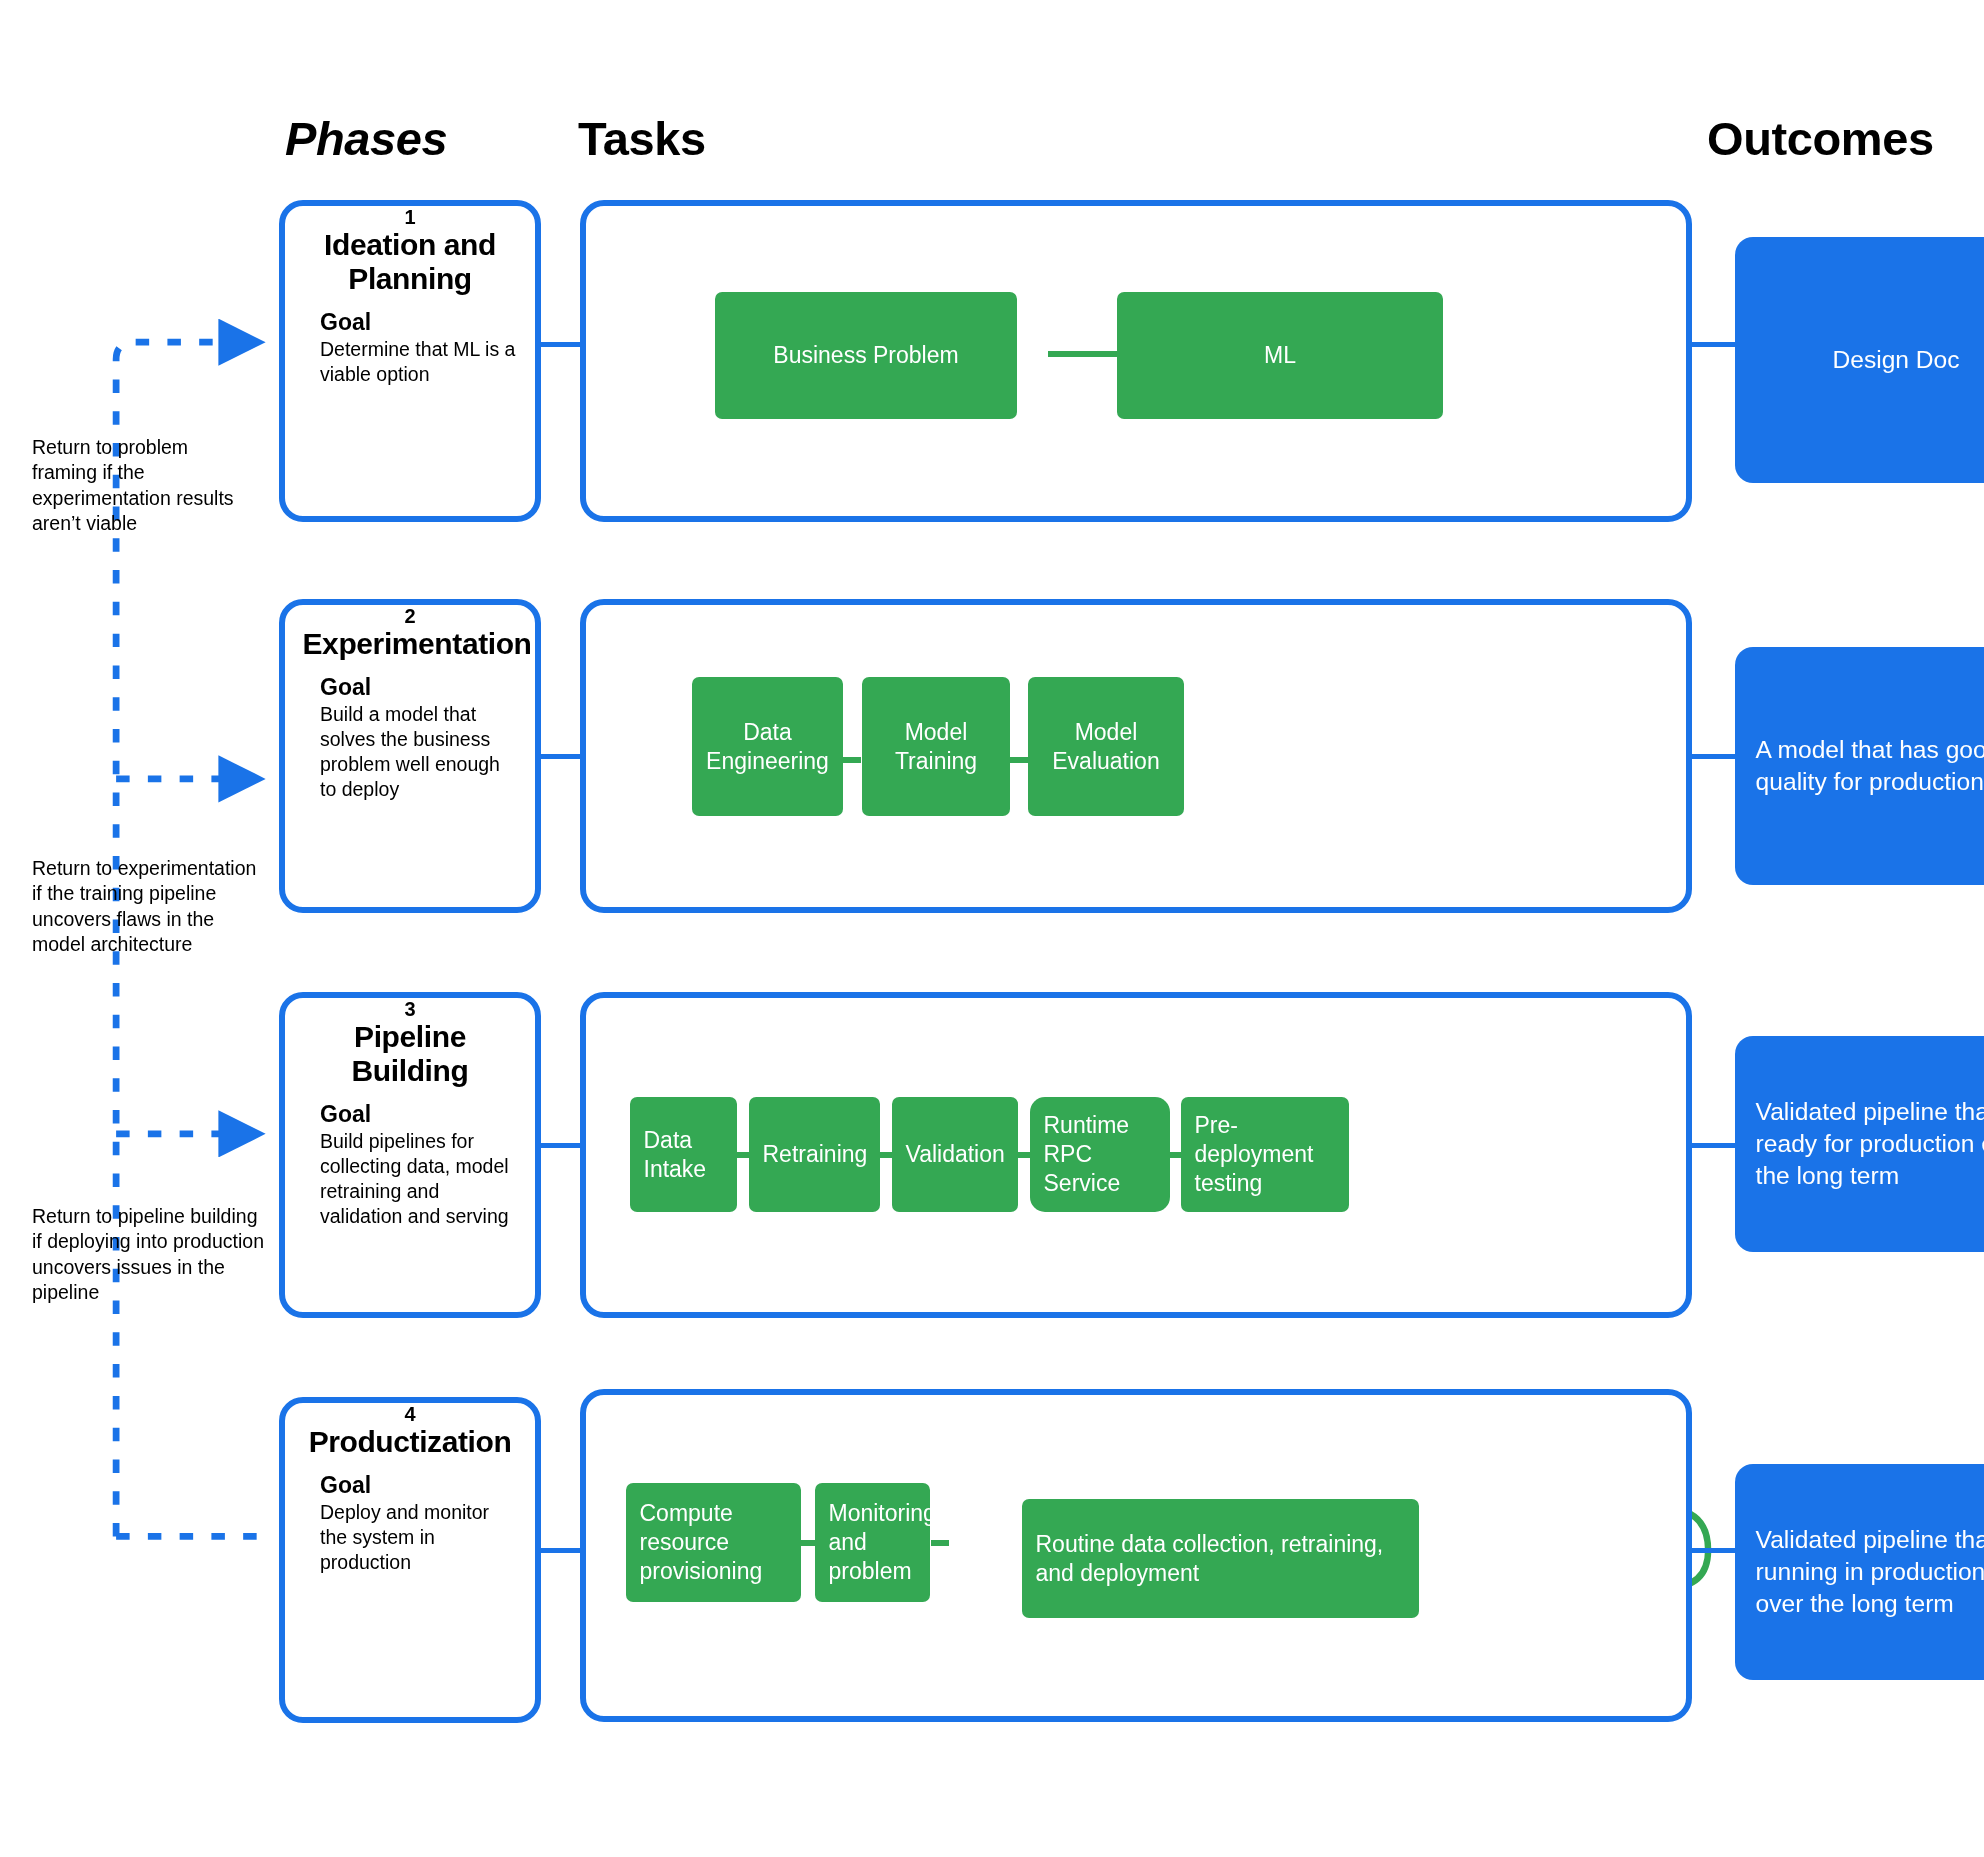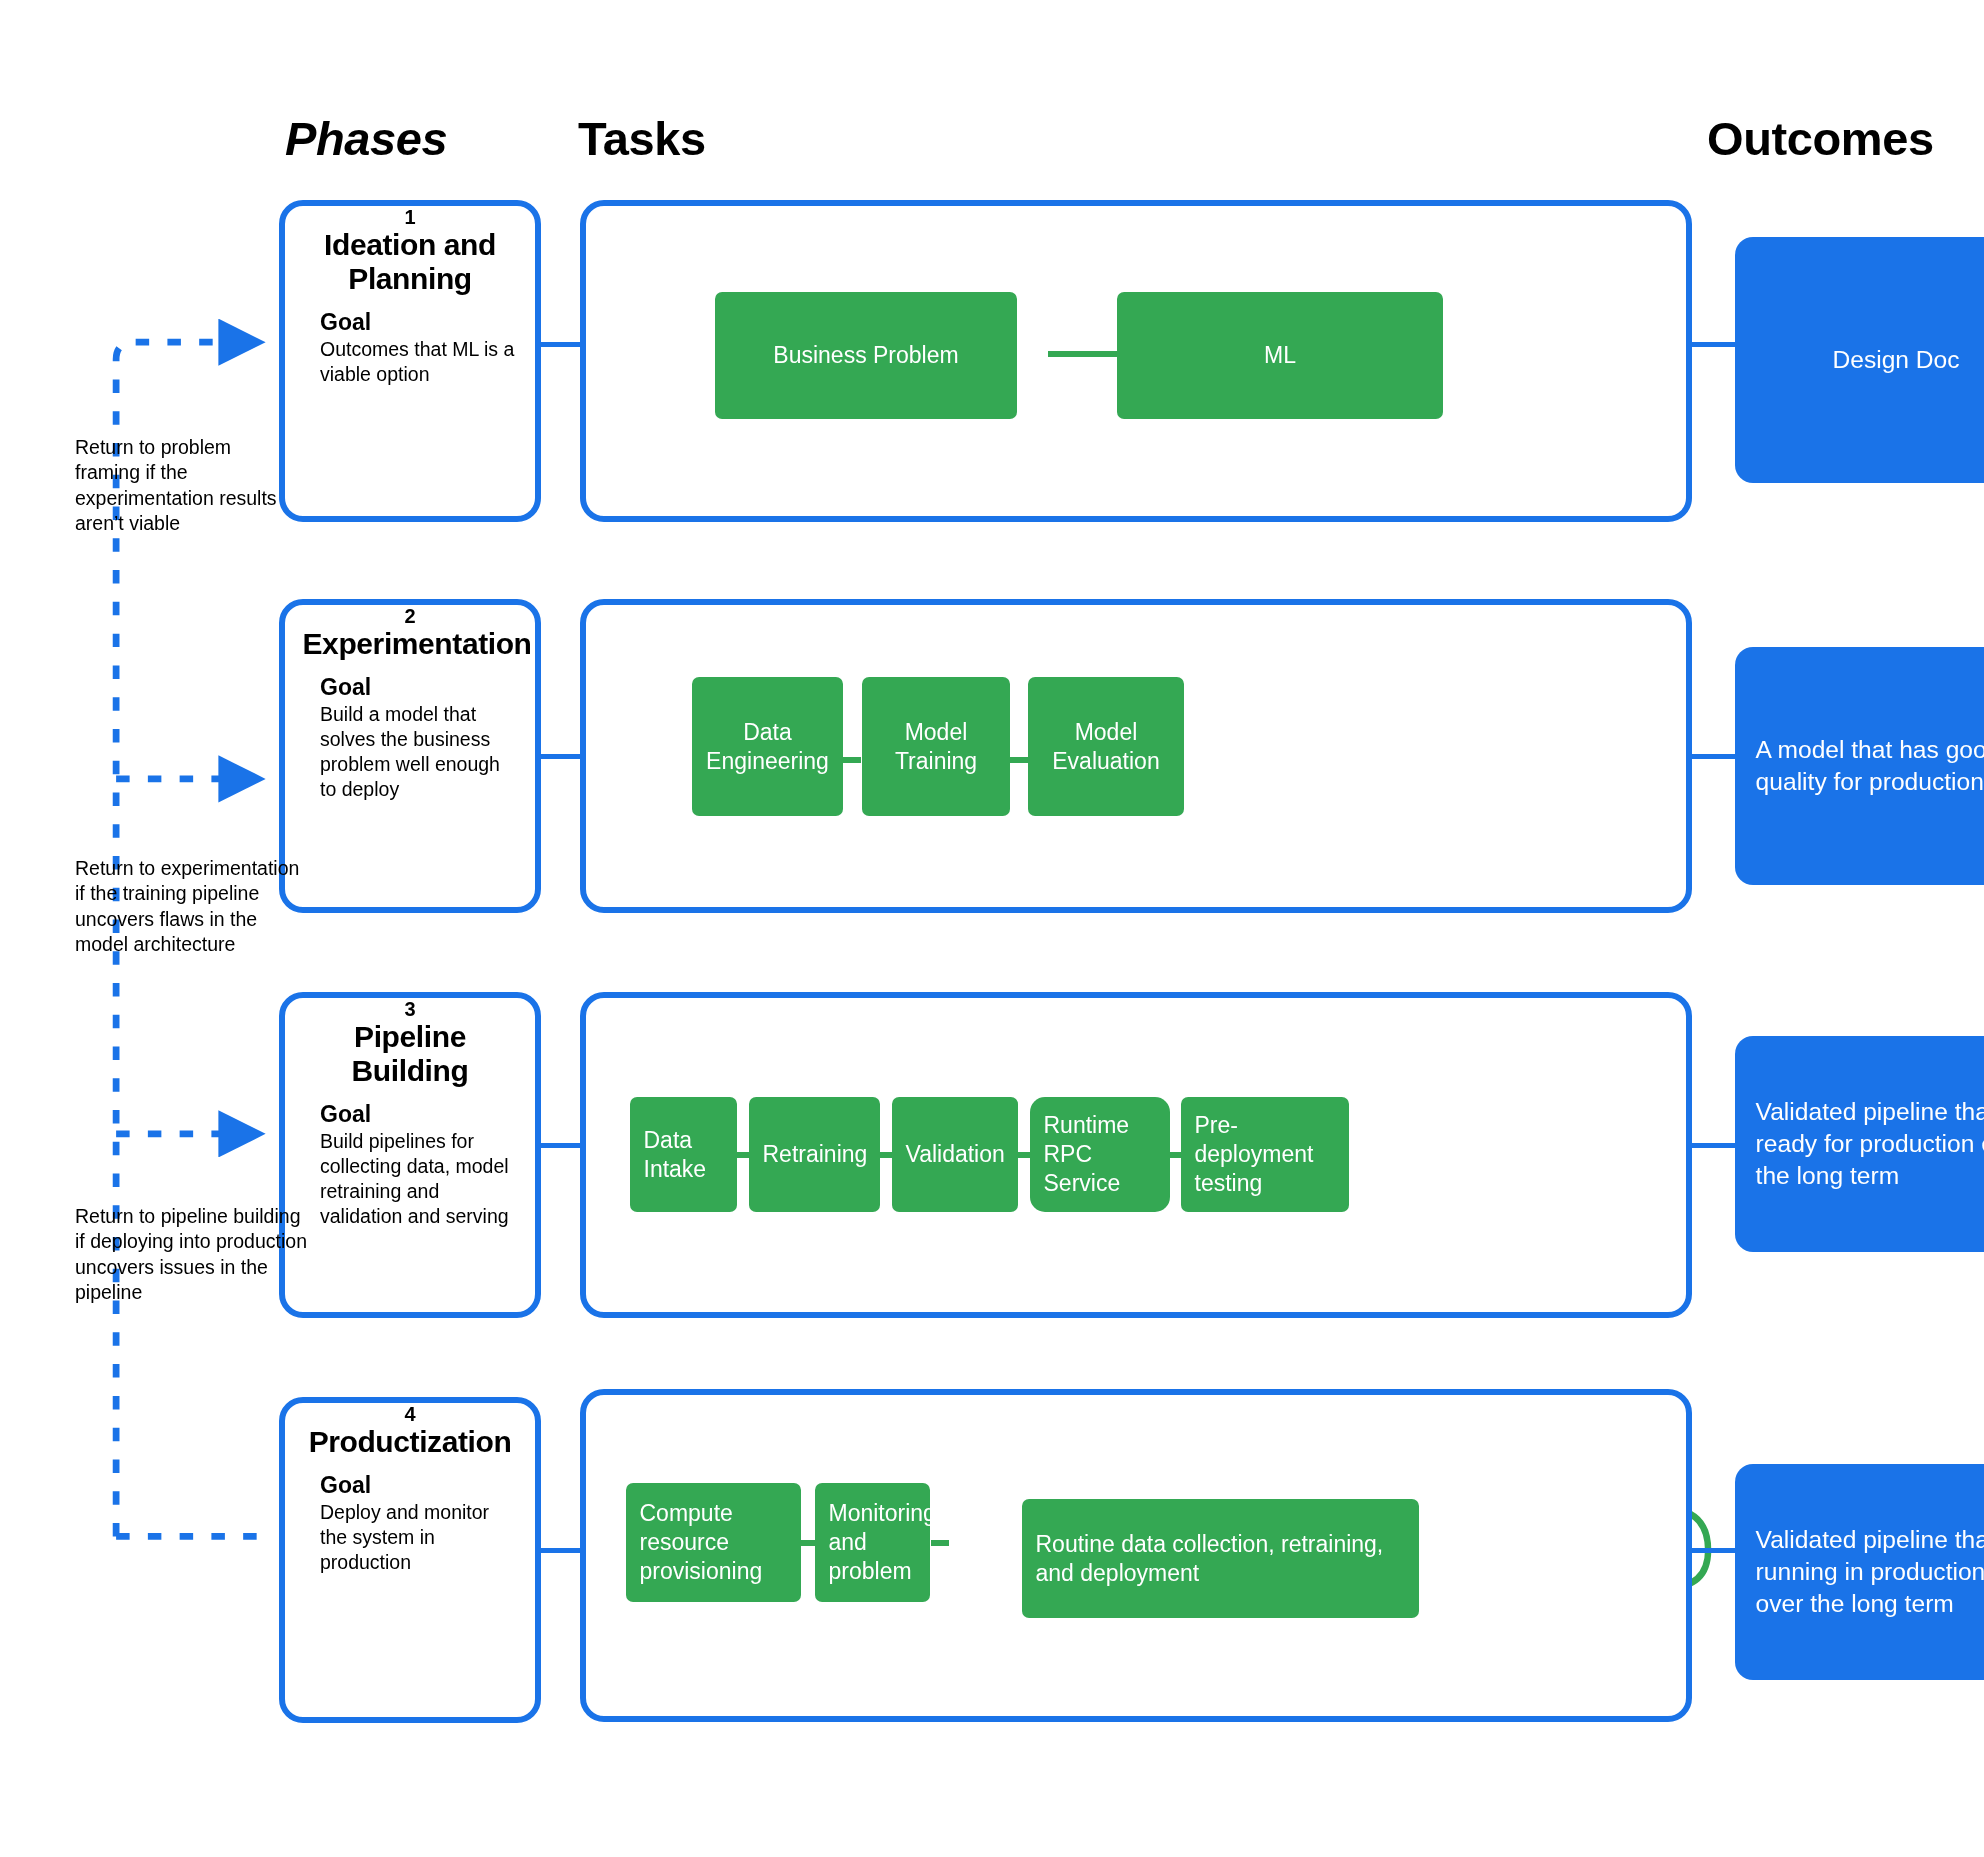--- a/index.html
+++ b/index.html
@@ -79,21 +79,21 @@
     padding:0 20.6px;
   }
   .outcome-box.center{justify-content:center;text-align:center;}
 
   
   .blue-link{position:absolute;background:#1a73e8;}
 
   
   .annot{
     position:absolute;
-    font-size:19.5px;line-height:1.30;font-weight:400;color:#000;margin-left:43px;
+    font-size:19.5px;line-height:1.30;font-weight:400;color:#000;
   }
 
   
   #wires{position:absolute;left:0;top:0;width:2253px;height:1858px;pointer-events:none;}
 </style>
 </head>
 <body>
 
 <div id="stage">
 
@@ -141,21 +141,21 @@
   <div class="col-head" id="head-outcomes">Outcomes</div>
 
   <div class="blue-link" style="left:539px;top:342px;width:44px;height:4.8px;"></div>
   <div class="blue-link" style="left:1689px;top:342px;width:46px;height:4.8px;"></div>
 
   <div class="phase-card" id="phase-1" style="left:279px;top:200px;width:262px;height:322px;">
     <div class="phase-num">1</div>
     <div class="phase-title">Ideation and Planning</div>
     <div class="goal-block">
       <div class="goal-label">Goal</div>
-      <div class="goal-text">Outcomes that ML is a viable option</div>
+      <div class="goal-text">Determine that ML is a viable option</div>
     </div>
   </div>
 
   <div class="tasks-panel" id="tasks-1" style="left:580px;top:200px;width:1112px;height:322px;">
     <div class="task-box center" style="left:129px;top:86px;width:302px;height:127px;">Business Problem</div>
     <div class="green-link" style="left:462px;top:145px;width:69px;height:6.4px;"></div>
     <div class="task-box center" style="left:531px;top:86px;width:326px;height:127px;">ML</div>
   </div>
 
   <div class="outcome-box center" id="outcome-1" style="left:1735px;top:237px;width:322px;height:246px;">Design Doc</div>

